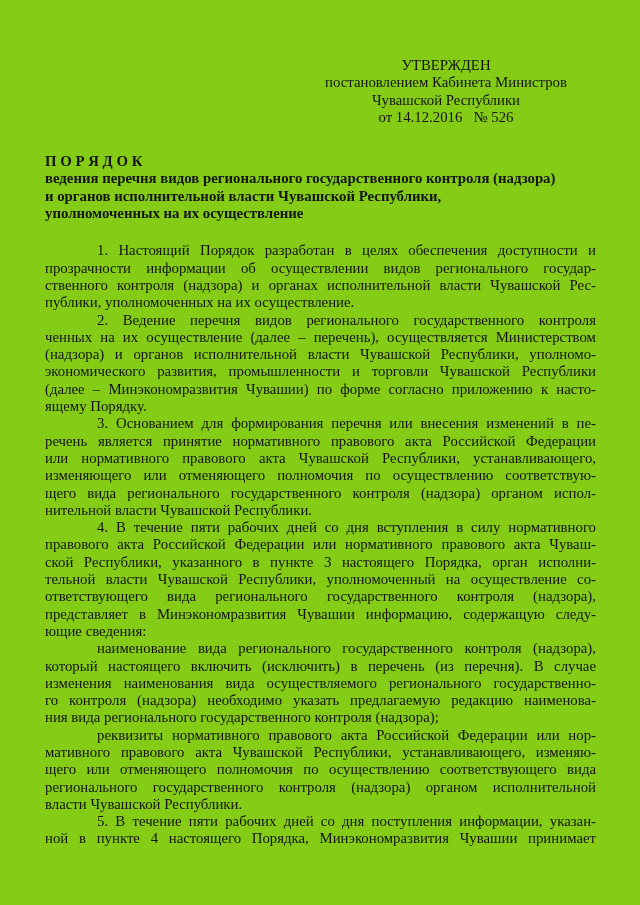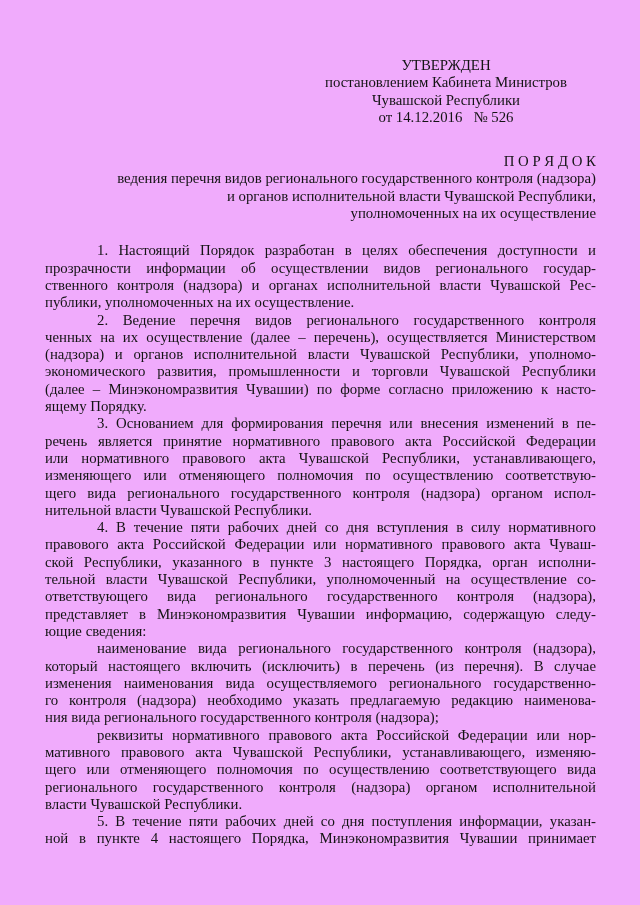--- a/index.html
+++ b/index.html
@@ -6,40 +6,40 @@
     margin: 0;
     padding: 0;
     background: #ffffff;
   }
   .page {
     position: relative;
     width: 640px;
     height: 905px;
     box-sizing: border-box;
     padding: 57px 44px 0 45px;
-    background: #f0abfc;
+    background: #84cc16;
     color: #141414;
     font-family: "Liberation Serif", "DejaVu Serif", serif;
     font-size: 14.8px;
     line-height: 17.3px;
     overflow: hidden;
   }
   .approval {
     width: 292px;
     margin-left: auto;
     margin-right: 4px;
     text-align: center;
   }
   .approval .hline {
     white-space: pre-wrap;
   }
   .doc-title {
     margin-top: 27px;
-    text-align: right;
-    font-weight: normal;
+    text-align: left;
+    font-weight: bold;
   }
   .doc-body {
     margin-top: 20px;
   }
   .bline {
     text-align: justify;
     text-align-last: justify;
   }
   .bline.first {
     text-indent: 52px;

